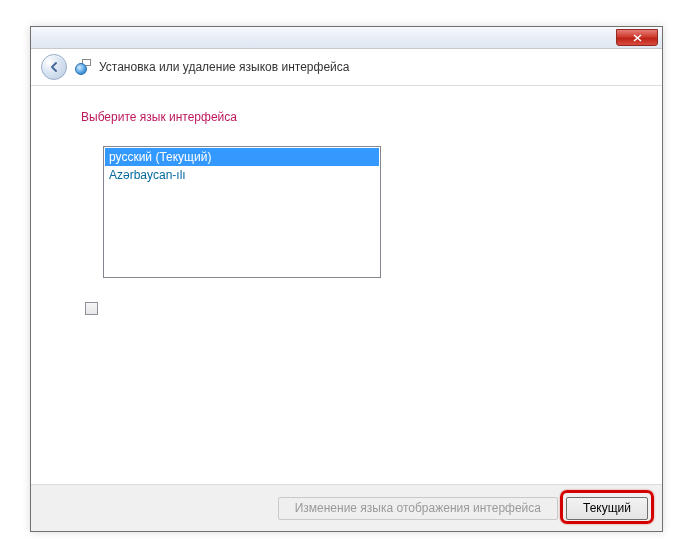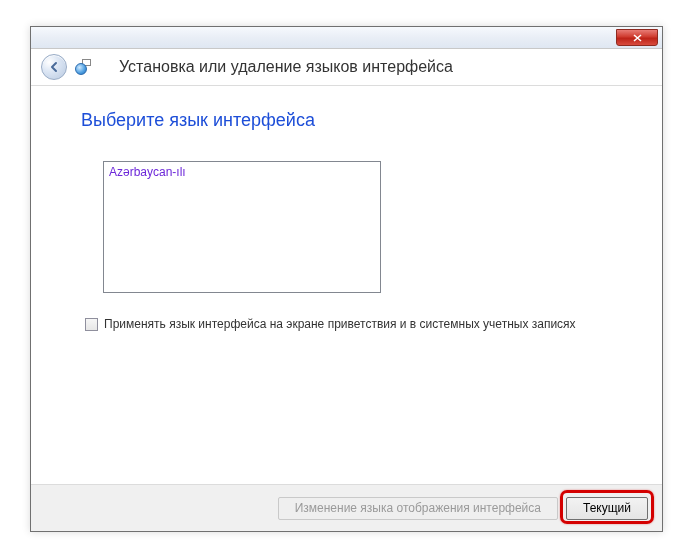--- a/index.html
+++ b/index.html
@@ -76,50 +76,49 @@
     width: 12px; height: 12px; border-radius: 50%;
     background: radial-gradient(circle at 35% 35%, #cfe9ff 0%, #4a9de0 60%, #2a6bb0 100%);
     border: 1px solid #2a6bb0;
     position: absolute; bottom: 0; left: 0;
   }
   .app-icon .card {
     width: 9px; height: 7px; background: #fff;
     border: 1px solid #888; position: absolute; top: 0; right: 0;
   }
   .nav-title {
-    font-size: 16px;
+    font-size: 12px;
     color: #333;
-    margin-left: 20px;
   }
   .divider {
     height: 1px;
     background: #dcdcdc;
     margin: 0;
   }
   .content {
     padding: 24px 50px 0 50px;
   }
   .heading {
-    color: #1d4ed8;
-    font-size: 18px;
-    margin-bottom: 30px;
+    color: #be185d;
+    font-size: 12px;
+    margin-bottom: 22px;
   }
   .listbox {
     margin-left: 22px;
     width: 278px;
     height: 132px;
     border: 1px solid #828790;
     background: #fff;
     padding: 1px;
     overflow: hidden;
   }
   .list-item {
     padding: 1px 4px;
     font-size: 12px;
-    color: #6d28d9;
+    color: #0369a1;
     line-height: 16px;
     cursor: default;
   }
   .list-item.selected {
     background: #3399ff;
     color: #fff;
   }
   .check-row {
     margin-top: 24px;
     margin-left: 4px;
@@ -208,26 +207,26 @@
     </div>
     <div class="nav-title">Установка или удаление языков интерфейса</div>
   </div>
 
   <div class="divider"></div>
 
   <div class="content">
     <div class="heading">Выберите язык интерфейса</div>
 
     <div class="listbox">
+      <div class="list-item selected">русский (Текущий)</div>
       <div class="list-item">Azərbaycan-ılı</div>
     </div>
 
     <div class="check-row">
       <div class="checkbox"></div>
-      <span>Применять язык интерфейса на экране приветствия и в системных учетных записях</span>
     </div>
   </div>
 
   <div class="footer">
     <div class="btn disabled">Изменение языка отображения интерфейса</div>
     <div class="btn primary">Текущий</div>
   </div>
 
   <div class="highlight-ring"></div>
 

